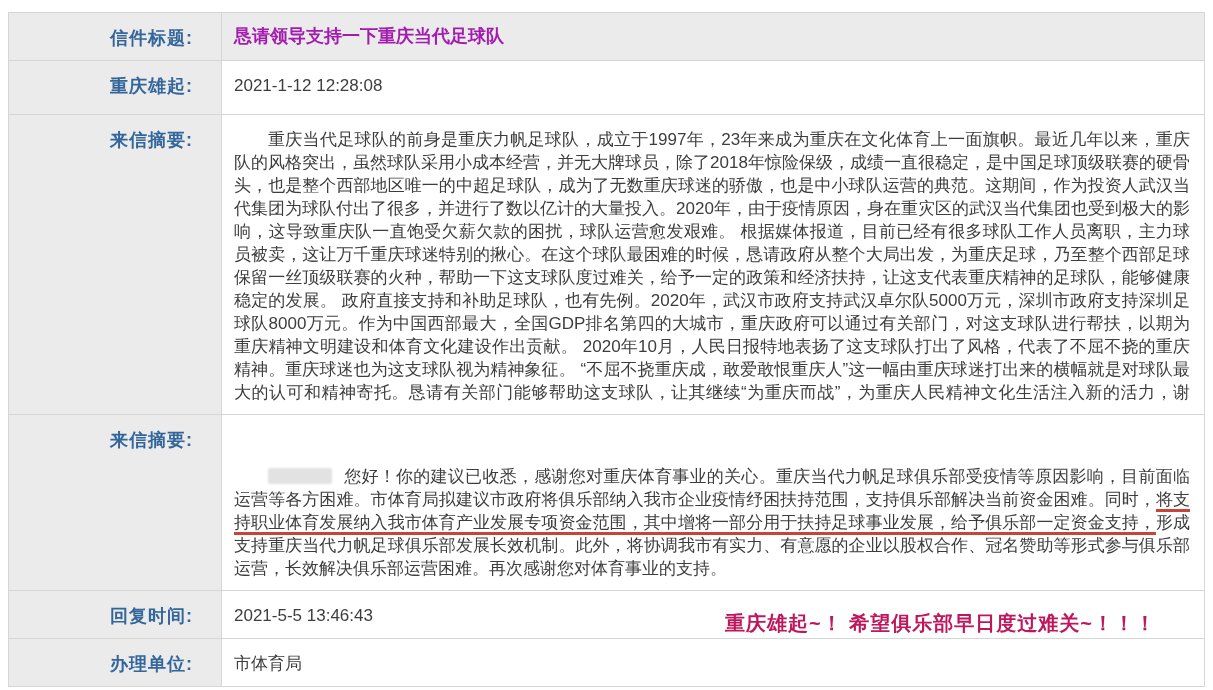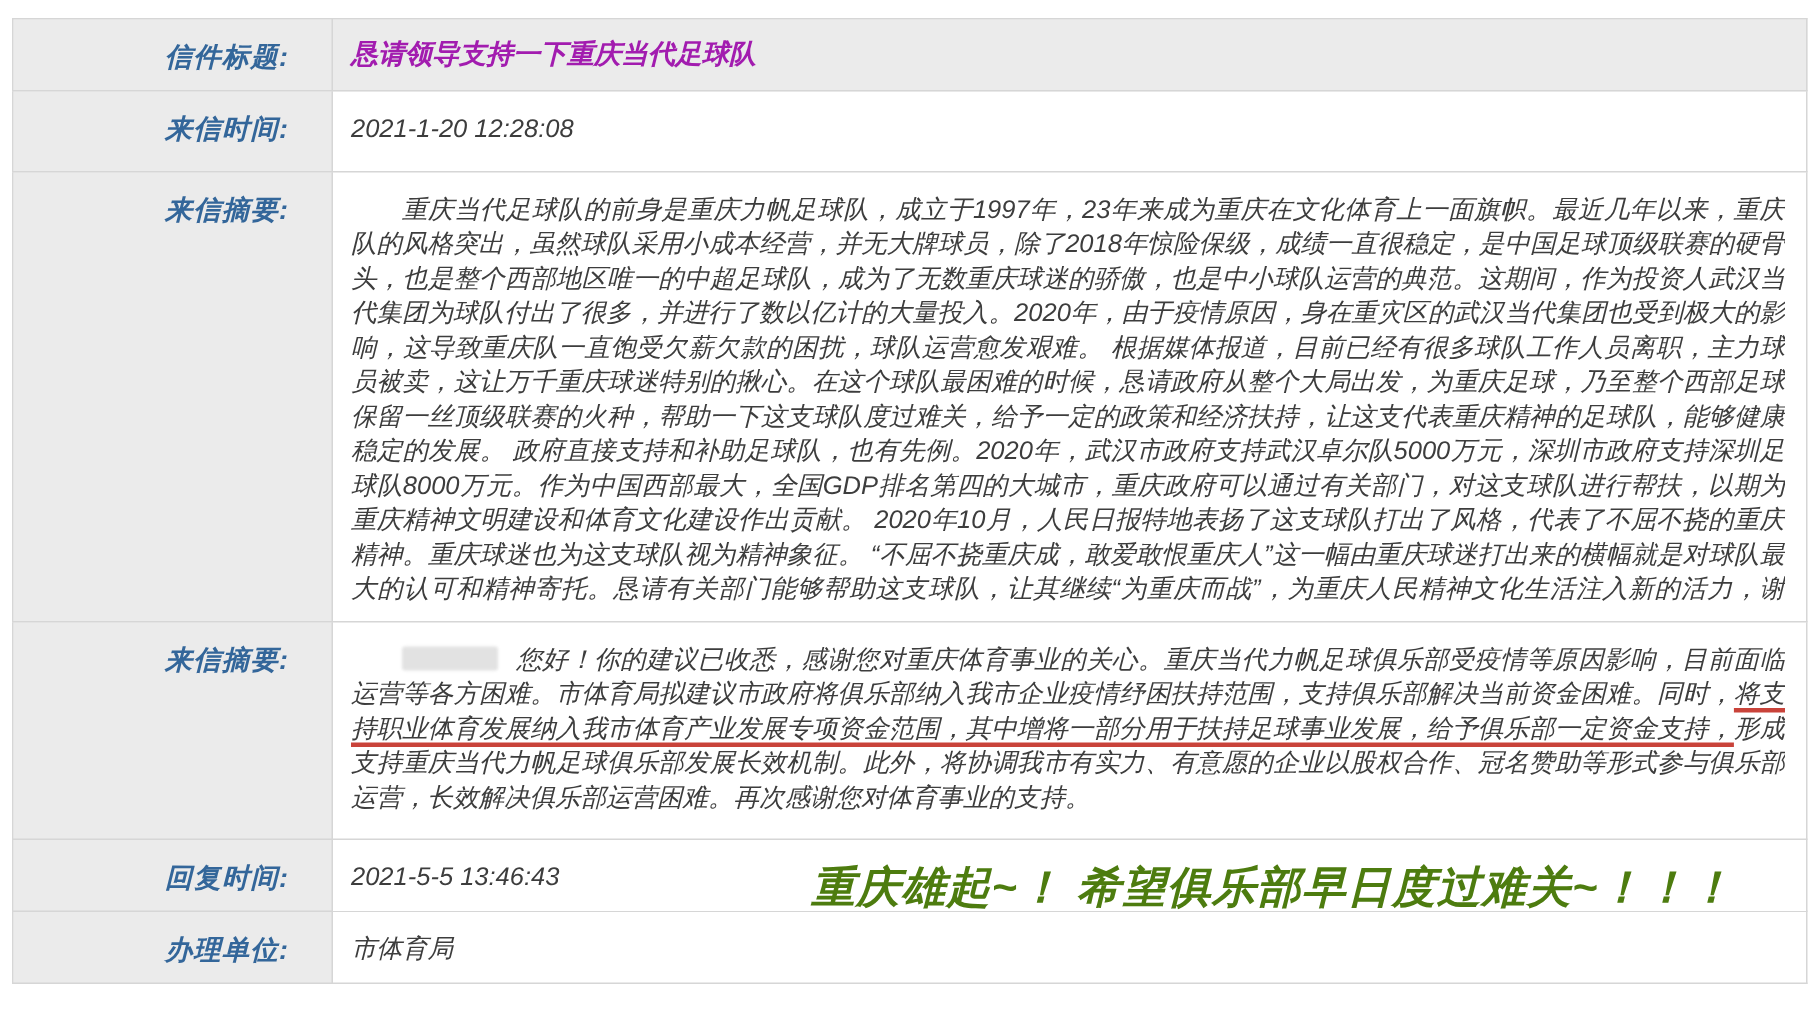--- a/index.html
+++ b/index.html
@@ -8,21 +8,20 @@
     background: #ffffff;
     font-family: "Liberation Sans", sans-serif;
   }
   .page {
     width: 1213px;
     height: 690px;
     box-sizing: border-box;
     padding: 12px 8px 5px 8px;
     background: #ffffff;
     overflow: hidden;
-    font-style: italic;
   }
   table.letter {
     width: 1197px;
     border-collapse: collapse;
     table-layout: fixed;
   }
   table.letter td {
     border: 1px solid #d6d6d6;
     box-sizing: border-box;
     vertical-align: top;
@@ -58,21 +57,21 @@
     font-size: 18px;
     color: #a21caf;
     padding-top: 12px;
   }
   .para {
     margin: 0;
     text-indent: 2em;
     text-align: justify;
   }
   .clip-summary { max-height: 276px; overflow: hidden; }
-  .clip-reply   { max-height: 120px; overflow: hidden; }
+  .clip-reply   { max-height: 120px; overflow: hidden; margin-top: 37px; }
 
   .redline {
     text-decoration: underline;
     text-decoration-color: #c9433a;
     text-decoration-thickness: 2.5px;
     text-underline-offset: 4px;
     text-decoration-skip-ink: none;
   }
   .redacted {
     display: inline-block;
@@ -83,41 +82,41 @@
     filter: blur(1px);
     vertical-align: -2px;
     margin-right: 12px;
     text-indent: 0;
   }
   td.rel { position: relative; }
   .annotation {
     position: absolute;
     right: 48px;
     bottom: 3px;
-    color: #4d7c0f;
+    color: #be185d;
     font-weight: bold;
-    font-size: 29px;
+    font-size: 20px;
     white-space: nowrap;
     letter-spacing: 1px;
   }
 </style>
 </head>
 <body>
 
 <div class="page">
   <table class="letter">
     <tbody>
       <tr class="r-title">
         <td class="label">信件标题:</td>
         <td class="content">恳请领导支持一下重庆当代足球队</td>
       </tr>
 
       <tr class="r-ltime">
-        <td class="label">来信时间:</td>
-        <td class="content">2021-1-20 12:28:08</td>
+        <td class="label">重庆雄起:</td>
+        <td class="content">2021-1-12 12:28:08</td>
       </tr>
 
       <tr class="r-summary">
         <td class="label">来信摘要:</td>
         <td class="content">
           <div class="clip-summary">
             <p class="para">重庆当代足球队的前身是重庆力帆足球队，成立于1997年，23年来成为重庆在文化体育上一面旗帜。最近几年以来，重庆队的风格突出，虽然球队采用小成本经营，并无大牌球员，除了2018年惊险保级，成绩一直很稳定，是中国足球顶级联赛的硬骨头，也是整个西部地区唯一的中超足球队，成为了无数重庆球迷的骄傲，也是中小球队运营的典范。这期间，作为投资人武汉当代集团为球队付出了很多，并进行了数以亿计的大量投入。2020年，由于疫情原因，身在重灾区的武汉当代集团也受到极大的影响，这导致重庆队一直饱受欠薪欠款的困扰，球队运营愈发艰难。 根据媒体报道，目前已经有很多球队工作人员离职，主力球员被卖，这让万千重庆球迷特别的揪心。在这个球队最困难的时候，恳请政府从整个大局出发，为重庆足球，乃至整个西部足球保留一丝顶级联赛的火种，帮助一下这支球队度过难关，给予一定的政策和经济扶持，让这支代表重庆精神的足球队，能够健康稳定的发展。 政府直接支持和补助足球队，也有先例。2020年，武汉市政府支持武汉卓尔队5000万元，深圳市政府支持深圳足球队8000万元。作为中国西部最大，全国GDP排名第四的大城市，重庆政府可以通过有关部门，对这支球队进行帮扶，以期为重庆精神文明建设和体育文化建设作出贡献。 2020年10月，人民日报特地表扬了这支球队打出了风格，代表了不屈不挠的重庆精神。重庆球迷也为这支球队视为精神象征。 “不屈不挠重庆成，敢爱敢恨重庆人”这一幅由重庆球迷打出来的横幅就是对球队最大的认可和精神寄托。恳请有关部门能够帮助这支球队，让其继续“为重庆而战”，为重庆人民精神文化生活注入新的活力，谢谢。</p>
           </div>
         </td>
       </tr>

